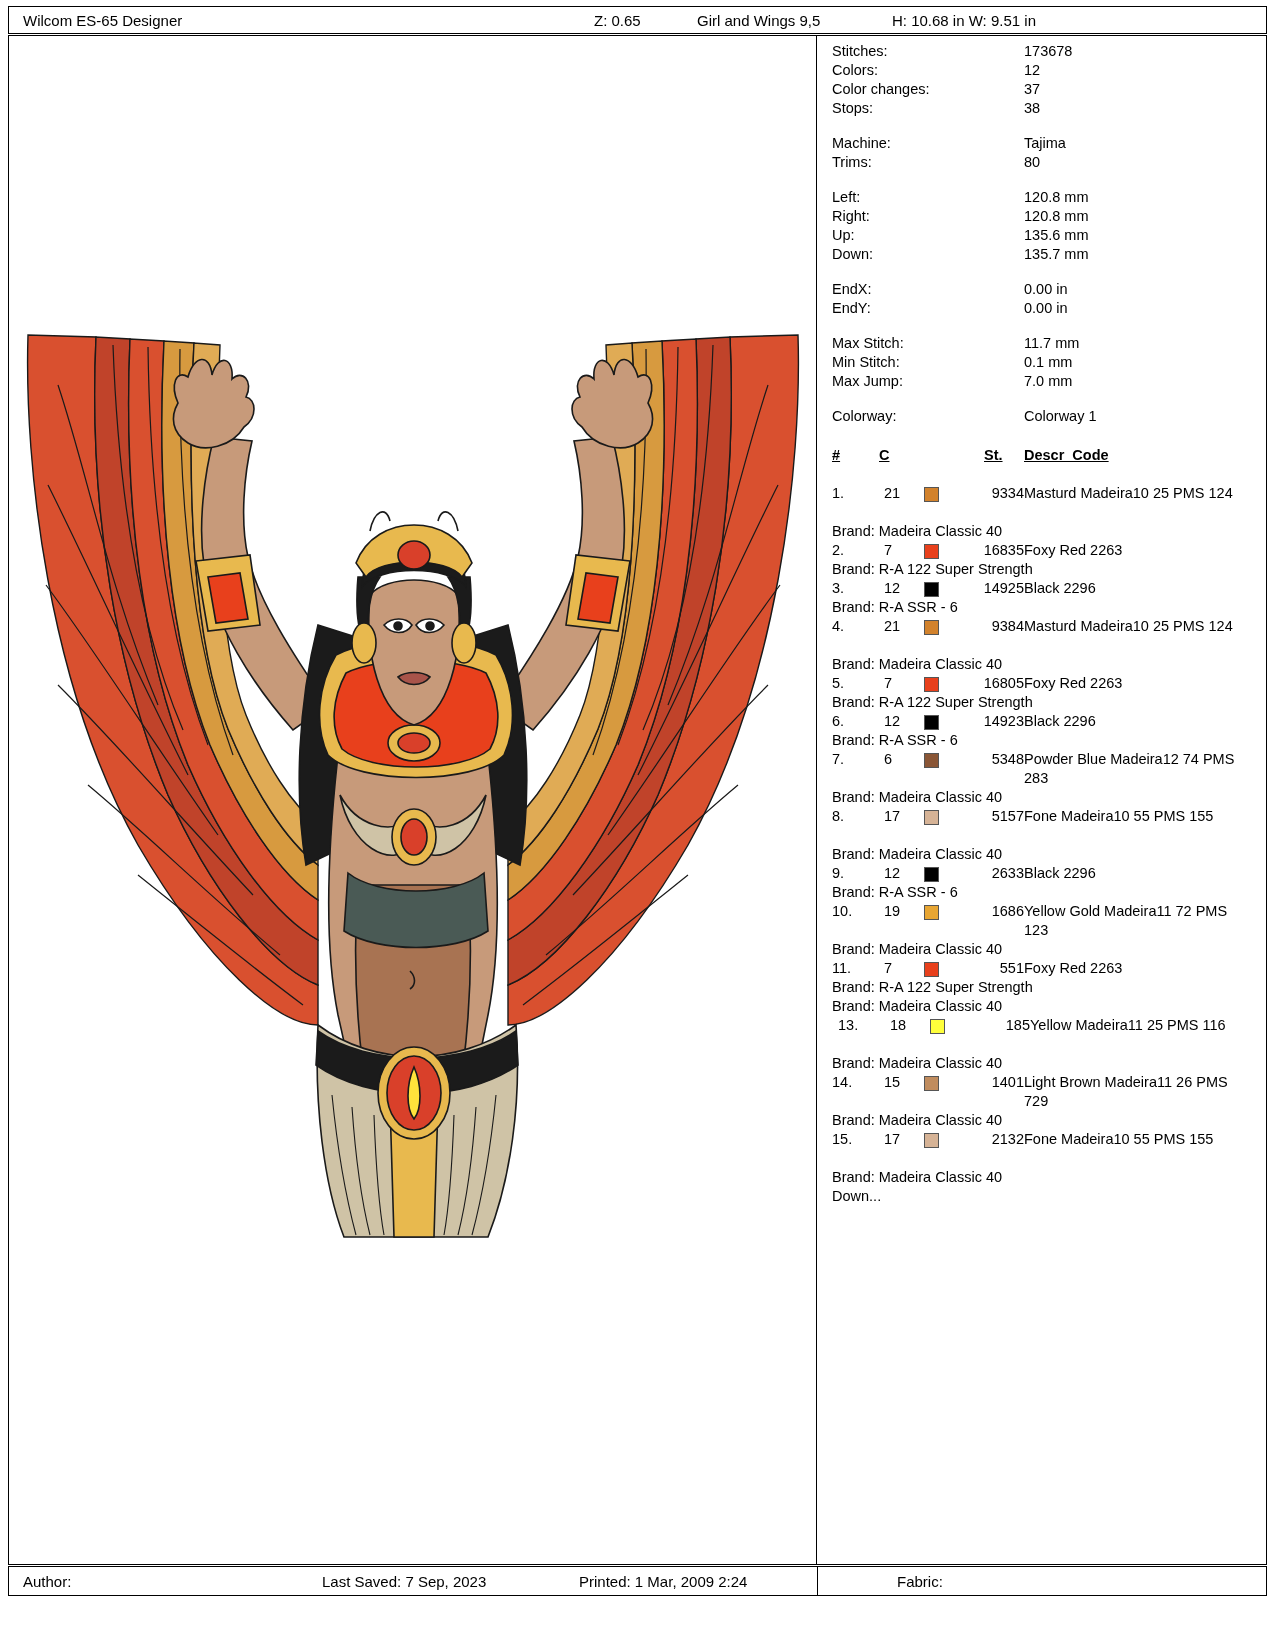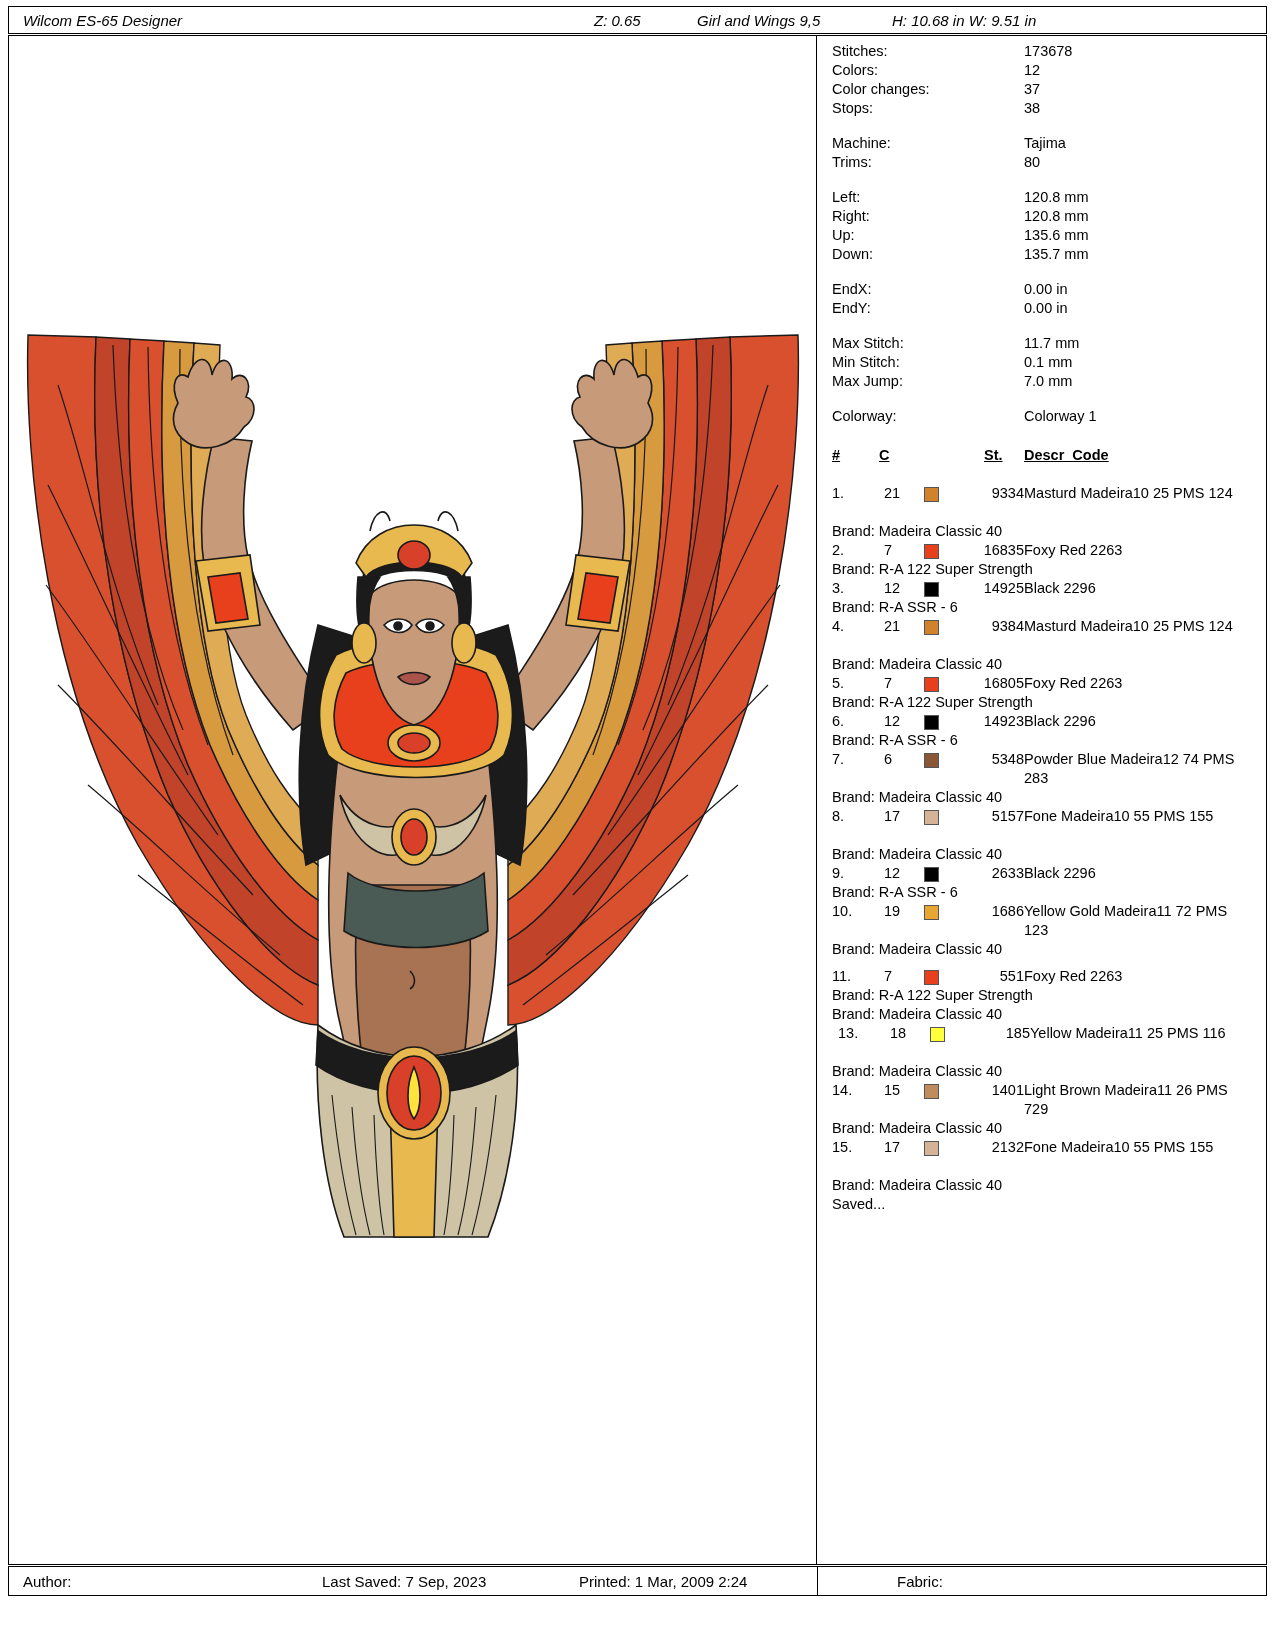--- a/index.html
+++ b/index.html
@@ -25,21 +25,20 @@
     top: 6px;
     width: 1259px;
     height: 28px;
     border: 1px solid #000;
     box-sizing: border-box;
   }
   .header-inner {
     position: relative;
     width: 100%;
     height: 100%;
-    font-style: italic;
   }
   .hdr-title {
     position: absolute;
     left: 14px;
     top: 5px;
     font-size: 15px;
   }
   .hdr-zoom {
     position: absolute;
     left: 585px;
@@ -449,21 +448,21 @@
         </div>
         <div class="cl-brand">Brand: R-A SSR - 6</div>
         <div class="cl-row" style="height: 38px;">
           <span class="r-num">10.</span>
           <span class="r-c">19</span>
           <span class="r-sw" style="background: rgb(232, 166, 51);"></span>
           <span class="r-st">1686</span>
           <span class="r-desc">Yellow Gold Madeira11 72 PMS 123</span>
         </div>
         <div class="cl-brand">Brand: Madeira Classic 40</div>
-        <div class="cl-row" style="height: 19px; margin-top: 8px;">
+        <div class="cl-row" style="height: 19px;">
           <span class="r-num">11.</span>
           <span class="r-c">7</span>
           <span class="r-sw" style="background: rgb(232, 64, 28);"></span>
           <span class="r-st">551</span>
           <span class="r-desc">Foxy Red 2263</span>
         </div>
         <div class="cl-brand">Brand: R-A 122 Super Strength</div>
         <div class="cl-brand">Brand: Madeira Classic 40</div>
         <div class="cl-row" style="height: 38px; margin-left: 6px;">
           <span class="r-num">13.</span>
@@ -484,21 +483,21 @@
         <div class="cl-row" style="height: 38px;">
           <span class="r-num">15.</span>
           <span class="r-c">17</span>
           <span class="r-sw" style="background: rgb(214, 179, 150);"></span>
           <span class="r-st">2132</span>
           <span class="r-desc">Fone Madeira10 55 PMS 155</span>
         </div>
         <div class="cl-brand">Brand: Madeira Classic 40</div>
       </div>
 
-    <div class="cl-more">Saved...</div>
+    <div class="cl-more">Down...</div>
   </div>
 
   <div class="footer-bar">
     <div class="fsplit"></div>
     <div class="ft-author">Author:</div>
     <div class="ft-saved">Last Saved:  7 Sep, 2023</div>
     <div class="ft-printed">Printed:  1 Mar, 2009  2:24</div>
     <div class="ft-fabric">Fabric:</div>
   </div>
 

